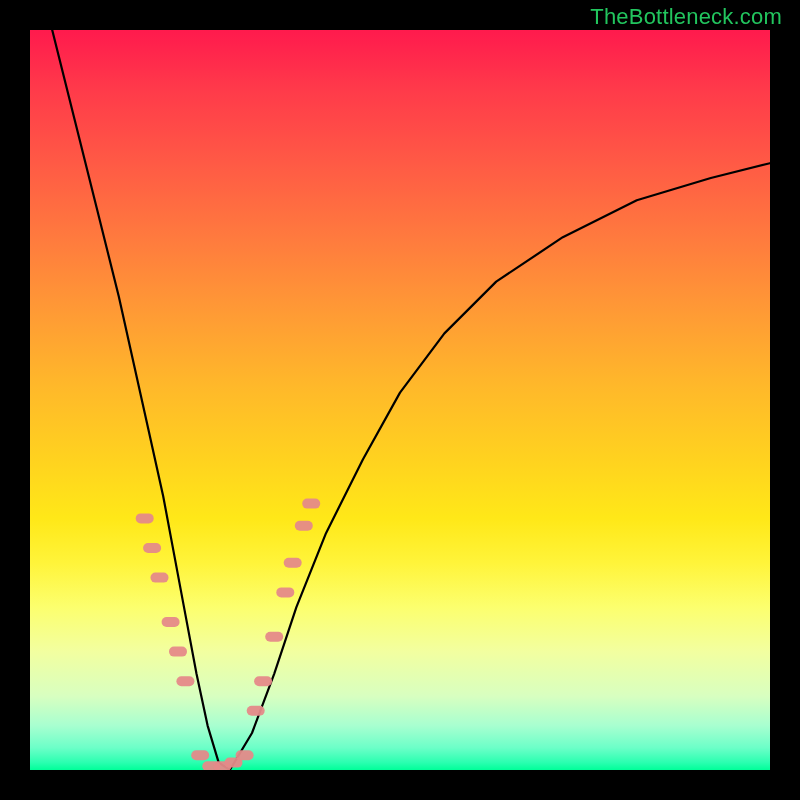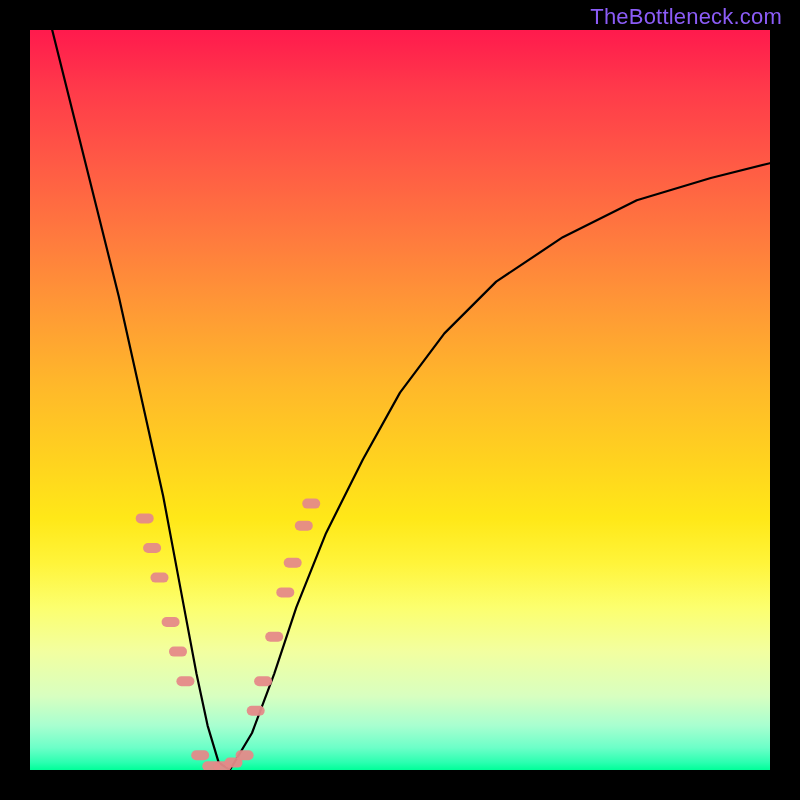--- a/index.html
+++ b/index.html
@@ -44,21 +44,21 @@
       #a8ffd0 94%,
       #6cffc8 97%,
       #2affb0 99%,
       #00ff99 100%
     );
   }
   .watermark {
     position: absolute;
     top: 4px;
     right: 18px;
-    color: #8b5cf6;
+    color: #22c55e;
     font-size: 22px;
     font-weight: 400;
     letter-spacing: 0.2px;
     user-select: none;
   }
   svg.curve {
     position: absolute;
     inset: 0;
   }
 </style>

